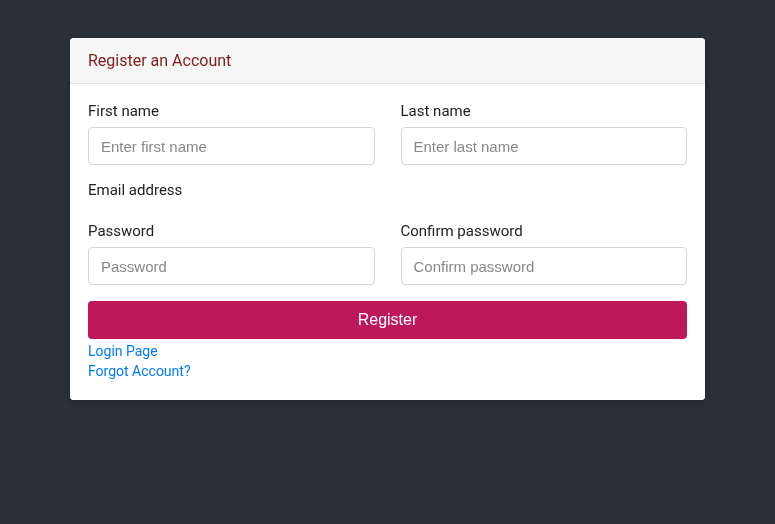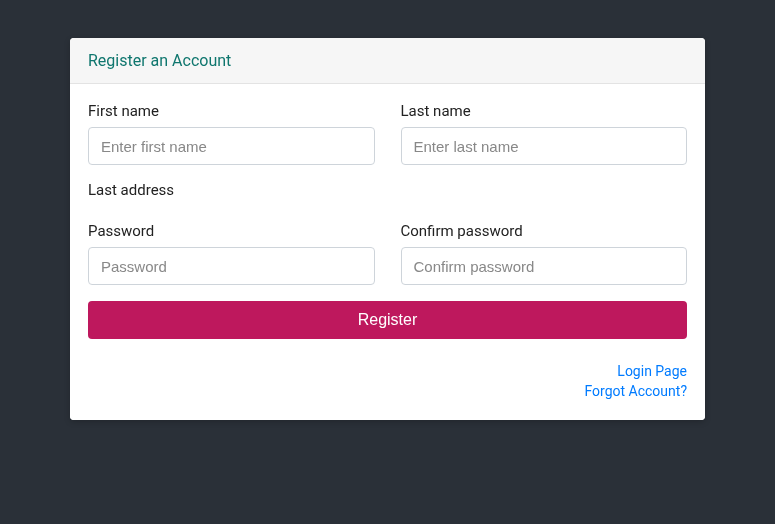--- a/index.html
+++ b/index.html
@@ -22,21 +22,21 @@
       width: 635px;
       border-radius: 4px;
       box-shadow: 0 2px 6px rgba(0,0,0,0.2);
       overflow: hidden;
     }
     .card-header {
       background: #f6f6f6;
       border-bottom: 1px solid #e3e3e3;
       padding: 13px 18px;
       font-size: 16px;
-      color: #0f766e;
+      color: #7f1d1d;
     }
     .card-body {
       padding: 18px 18px 18px 18px;
       background: #fff;
     }
     .form-row {
       display: flex;
       gap: 26px;
       margin-bottom: 16px;
     }
@@ -71,22 +71,22 @@
       background: #be185d;
       color: #fff;
       border: none;
       padding: 10px;
       font-size: 16px;
       border-radius: 4px;
       cursor: pointer;
       height: 38px;
     }
     .links {
-      text-align: right;
-      margin-top: 22px;
+      text-align: left;
+      margin-top: 2px;
     }
     .links a {
       display: block;
       color: #007bff;
       text-decoration: none;
       font-size: 14px;
       line-height: 1.45;
     }
   </style>
 </head>
@@ -102,21 +102,21 @@
         <label>First name</label>
         <input type="text" placeholder="Enter first name" style="">
       </div>
       <div class="form-group">
         <label>Last name</label>
         <input type="text" placeholder="Enter last name" style="">
       </div>
     </div>
 
     <div class="form-group full">
-      <label>Last address</label>
+      <label>Email address</label>
     </div>
 
     <div class="form-row">
       <div class="form-group">
         <label>Password</label>
         <input type="password" placeholder="Password" style="">
       </div>
       <div class="form-group">
         <label>Confirm password</label>
         <input type="password" placeholder="Confirm password" style="">

